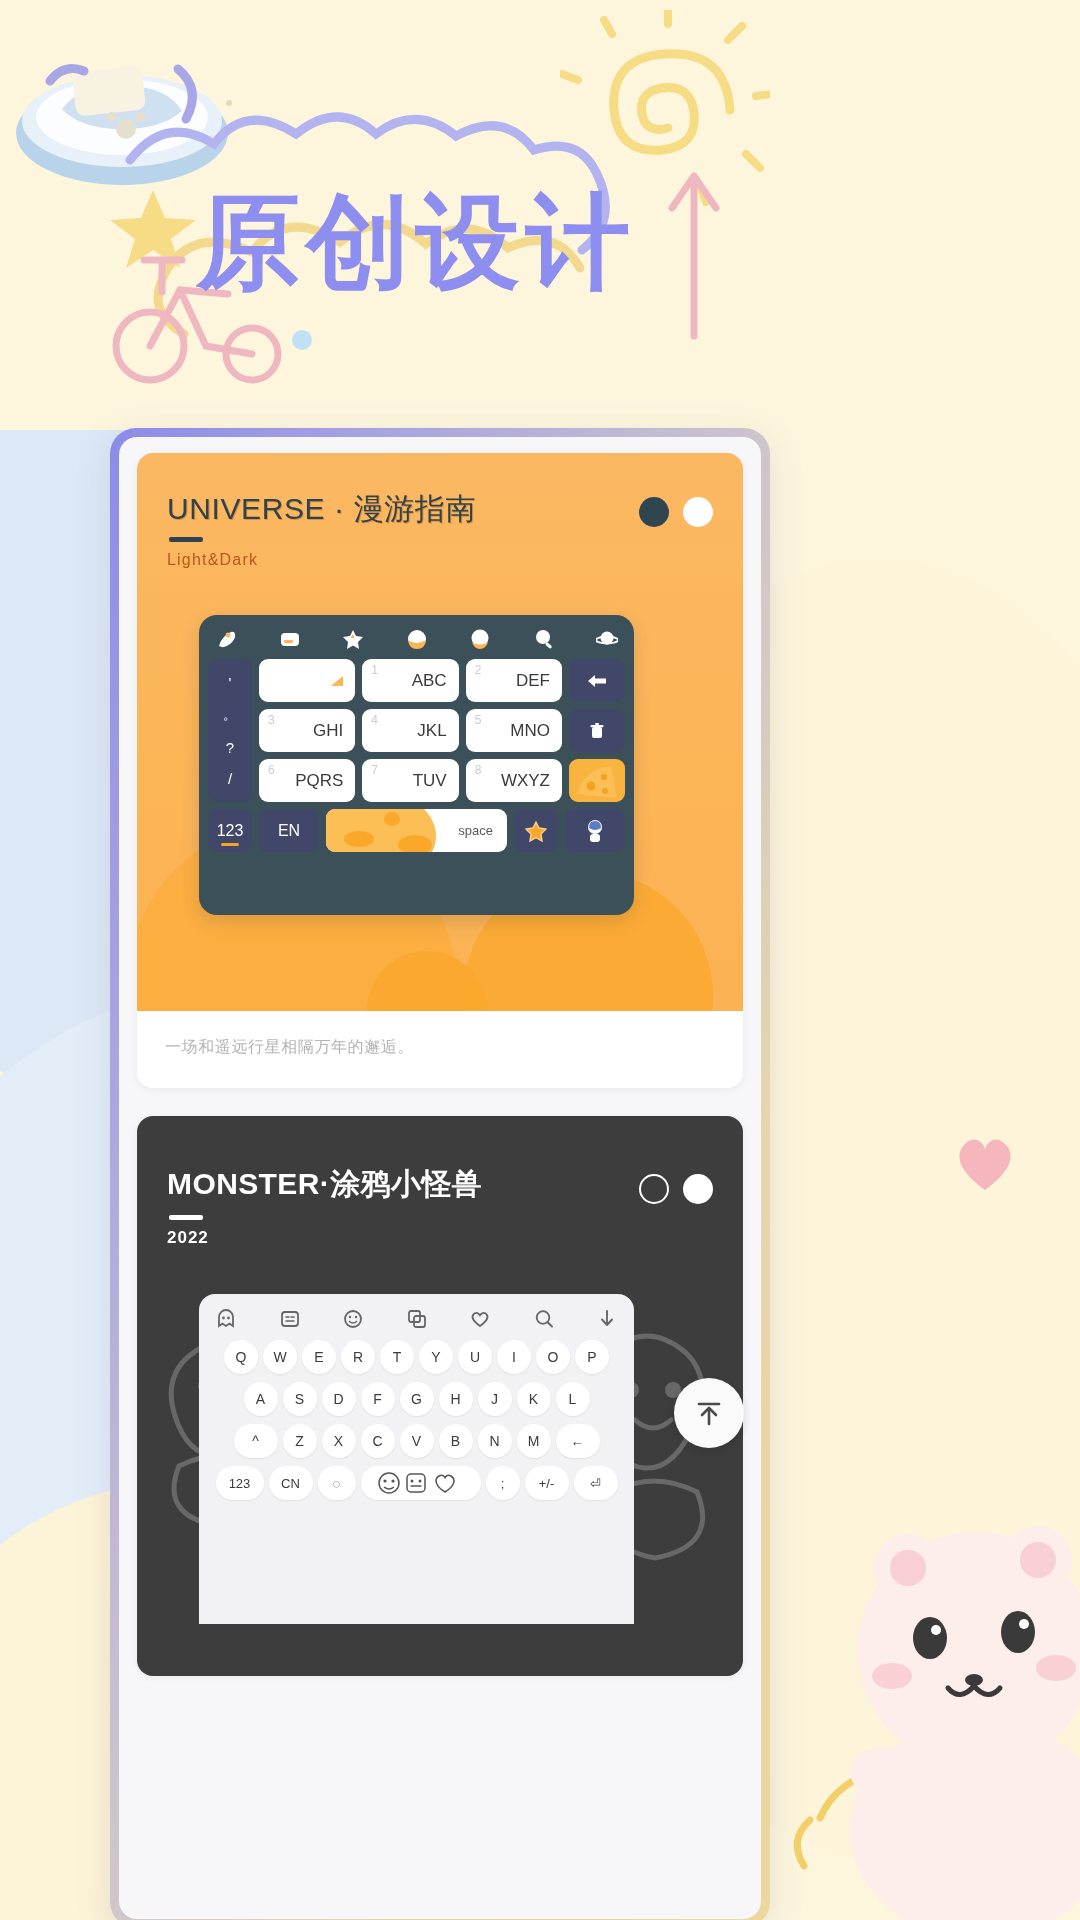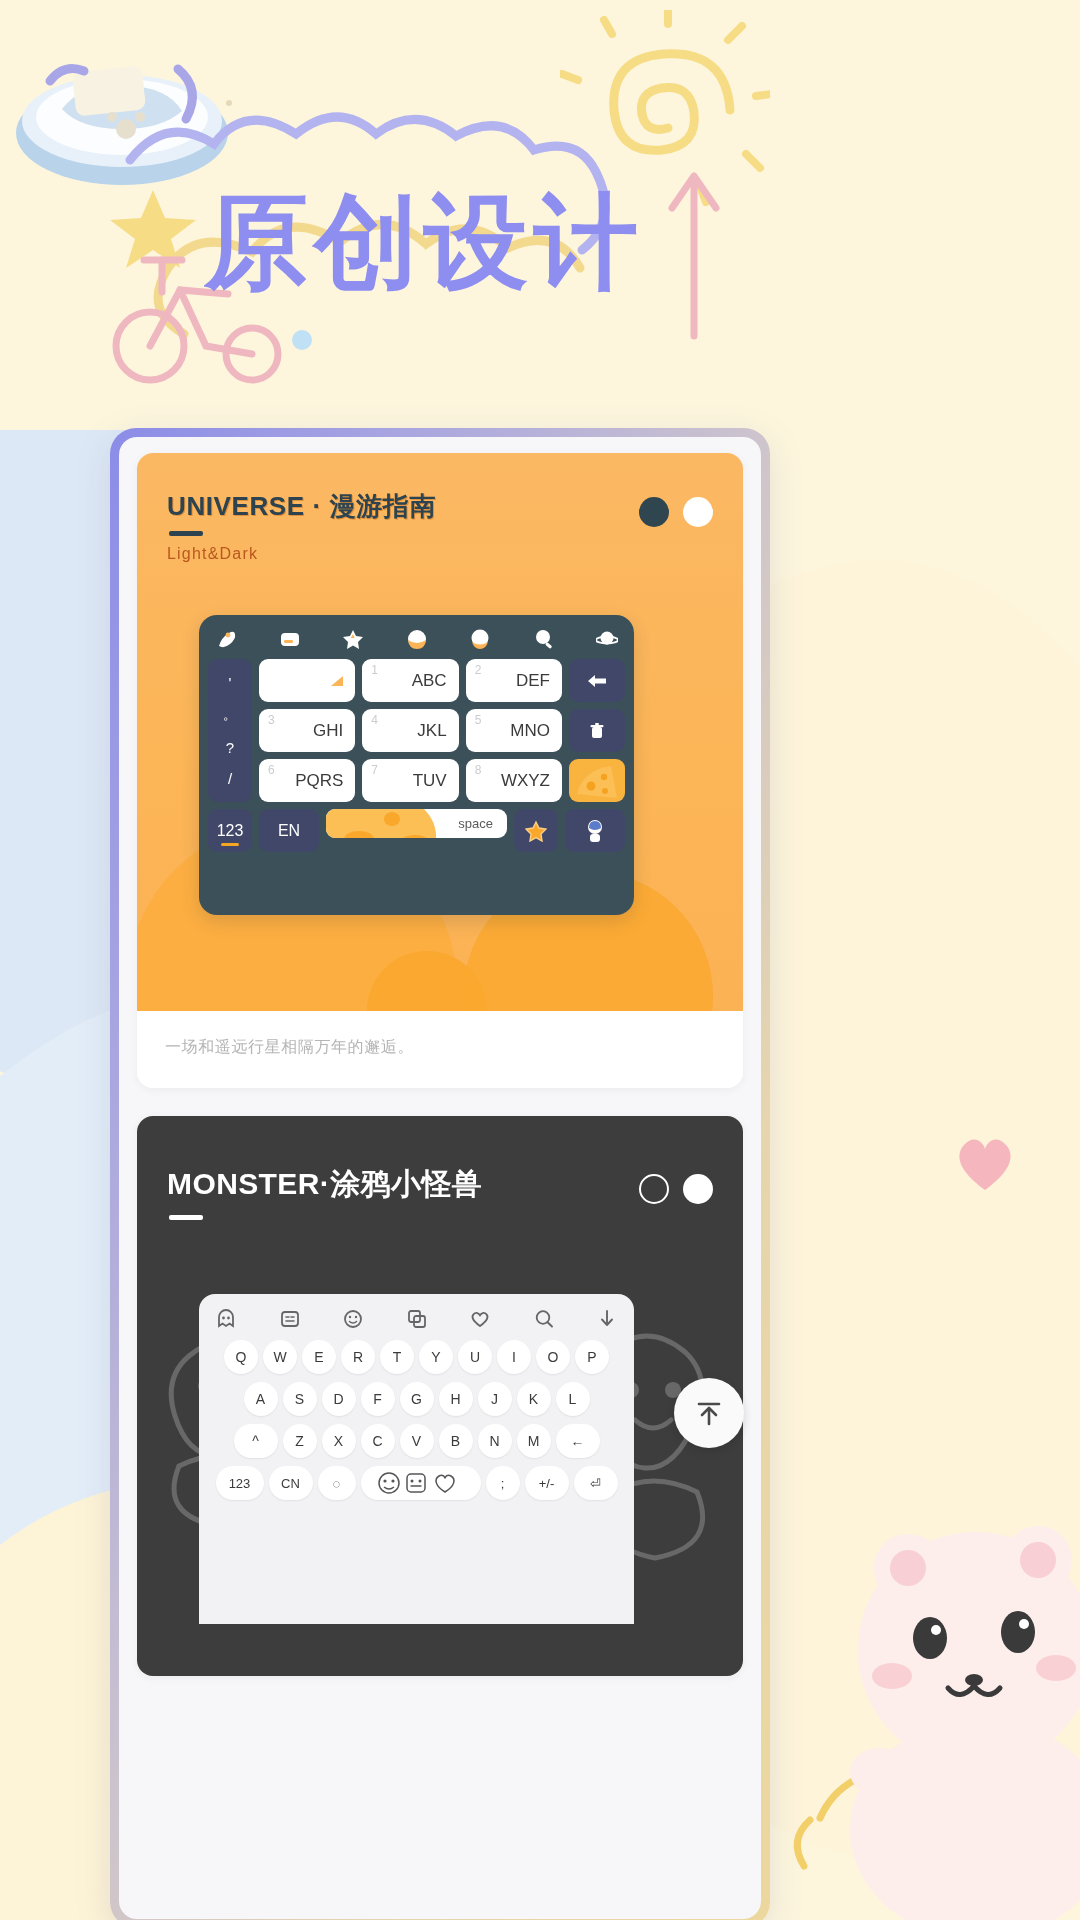--- a/index.html
+++ b/index.html
@@ -42,21 +42,21 @@
   .arrow-doodle { left:660px; top:160px; }
   .bike-doodle { left:110px; top:250px; }
   .bowl-doodle { left:10px; top:55px; }
   .dot-blue { position:absolute; left:292px; top:330px; width:20px; height:20px;
     border-radius:50%; background:#bfe0f5; }
   .dot-tiny { position:absolute; left:226px; top:100px; width:6px; height:6px;
     border-radius:50%; background:#e6d9b8; }
 
   
   .headline {
-    position:absolute; left:204px; top:186px; width:520px; height:120px;
+    position:absolute; left:196px; top:186px; width:520px; height:120px;
     z-index:6;
     text-decoration:underline;
   }
   .headline svg { width:100%; height:100%; }
 
   
   .phone {
     position:absolute; left:110px; top:428px; width:660px; height:1500px;
     border-radius:26px;
     background:linear-gradient(115deg,#8b8ce8 0%, #a9a6e0 22%, #cdc4cd 48%, #e6d5ad 72%, #ecd79e 100%);
@@ -90,21 +90,21 @@
   .uni-planet-b {
     position:absolute; right:30px; bottom:-110px; width:250px; height:250px;
     border-radius:50%; background:#fba932; opacity:.9;
   }
   .uni-planet-c {
     position:absolute; left:230px; bottom:-60px; width:120px; height:120px;
     border-radius:50%; background:#fba82f; opacity:.95;
   }
   .uni-head { position:relative; padding:36px 0 0 30px; z-index:3; }
   .uni-title {
-    font-size:26px; font-weight:700; color:#2d4450; letter-spacing:.6px;
+    font-size:30px; font-weight:400; color:#2d4450; letter-spacing:.6px;
     text-shadow:1px 1px 0 #e0903a;
   }
   .uni-underline { width:34px; height:5px; background:#2d4450; margin:7px 0 9px 2px; border-radius:2px; }
   .uni-sub { font-size:16px; color:#b9581f; letter-spacing:1.2px; }
   .mode-dots { position:absolute; right:30px; top:44px; display:flex; gap:14px; z-index:4; }
   .dot-dark { width:30px; height:30px; border-radius:50%; background:#2f4550; }
   .dot-light { width:30px; height:30px; border-radius:50%; background:#fff; }
 
   
   .kb-dark {
@@ -137,21 +137,21 @@
   }
   .kb-bottom { display:flex; gap:7px; margin-top:7px; }
   .kb-bt {
     height:43px; background:#414768; border-radius:9px;
     display:flex; align-items:center; justify-content:center;
     color:#fff; font-size:16px; position:relative;
   }
   .kb-bt.w-sm { width:44px; }
   .kb-bt.w-md { width:60px; }
   .kb-space {
-    flex:1; height:29px; background:#fff; border-radius:9px; position:relative;
+    flex:1; height:43px; background:#fff; border-radius:9px; position:relative;
     overflow:hidden; display:flex; align-items:center; justify-content:flex-end;
     padding-right:14px; font-size:13px; color:#5b5b5b;
   }
   .space-planet {
     position:absolute; left:-10px; top:-18px; width:120px; height:90px;
     background:#fbbf55; border-radius:50%;
   }
   .space-dot1 { position:absolute; left:18px; top:22px; width:30px; height:16px;
     background:#f9a82b; border-radius:50%; }
   .space-dot2 { position:absolute; left:72px; top:26px; width:34px; height:20px;
@@ -497,20 +497,21 @@
         <path d="M36 46 q38 -32 76 0 q28 26 10 70 q-20 48 -50 46 q-30 -2 -46 -46 q-16 -44 10 -70z" stroke="#fff" stroke-width="5" fill="none"></path>
         <circle cx="58" cy="84" r="8" fill="#fff"></circle>
           <circle cx="100" cy="84" r="8" fill="#fff"></circle>
         <path d="M62 114 q18 16 36 0" stroke="#fff" stroke-width="5" fill="none" stroke-linecap="round"></path>
         <path d="M40 186 q40 -22 84 0 q22 54 -42 66 q-64 -12 -42 -66z" stroke="#fff" stroke-width="5" fill="none"></path>
       </svg>
 
       <div class="mon-head">
         <div class="mon-title">MONSTER·涂鸦小怪兽</div>
         <div class="mon-underline"></div>
+        <div class="mon-sub">2022</div>
       </div>
 
       <div class="mon-dots">
         <div class="mdot-o"></div>
         <div class="mdot-f"></div>
       </div>
 
       <div class="kb-light">
         <div class="kbl-emoji-row">
           <span class="kbl-emoji">

